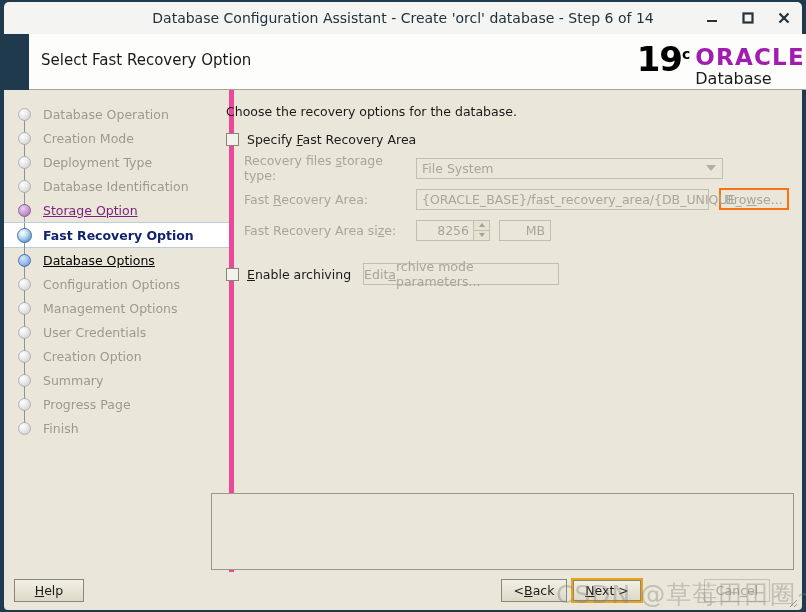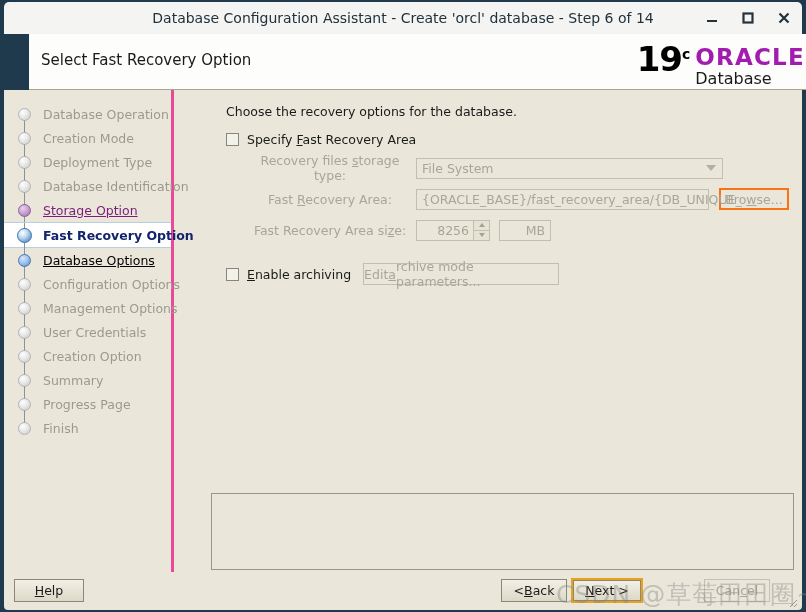--- a/index.html
+++ b/index.html
@@ -116,23 +116,23 @@
   .content {
     position: absolute;
     left: 4px; top: 90px;
     width: 798px; height: 482px;
     background: #eae7da;
     box-sizing: border-box;
   }
   .sidebar {
     position: absolute;
     left: 0; top: 0;
-    width: 170px; height: 482px;
+    width: 230px; height: 482px;
     background: #eae7da;
-    border-right: 3px solid #ec4899;
+    border-right: 5px solid #ec4899;
     box-sizing: border-box;
     padding-top: 12px;
   }
   .steps { position: relative; }
   .step {
     position: relative;
     height: 24px;
     display: flex;
     align-items: center;
     padding-left: 14px;
@@ -253,21 +253,21 @@
     display: flex;
     align-items: center;
     height: 22px;
     margin-bottom: 9px;
   }
   .flabel {
     width: 172px;
     flex: 0 0 172px;
     font-size: 12.5px;
     color: #a8a59a;
-    text-align: center;
+    text-align: left;
   }
   .fieldbox {
     height: 21px;
     background: #eae7da;
     border: 1px solid #c2bfb1;
     box-sizing: border-box;
     display: flex;
     align-items: center;
     font-size: 12.5px;
     color: #a8a59a;

